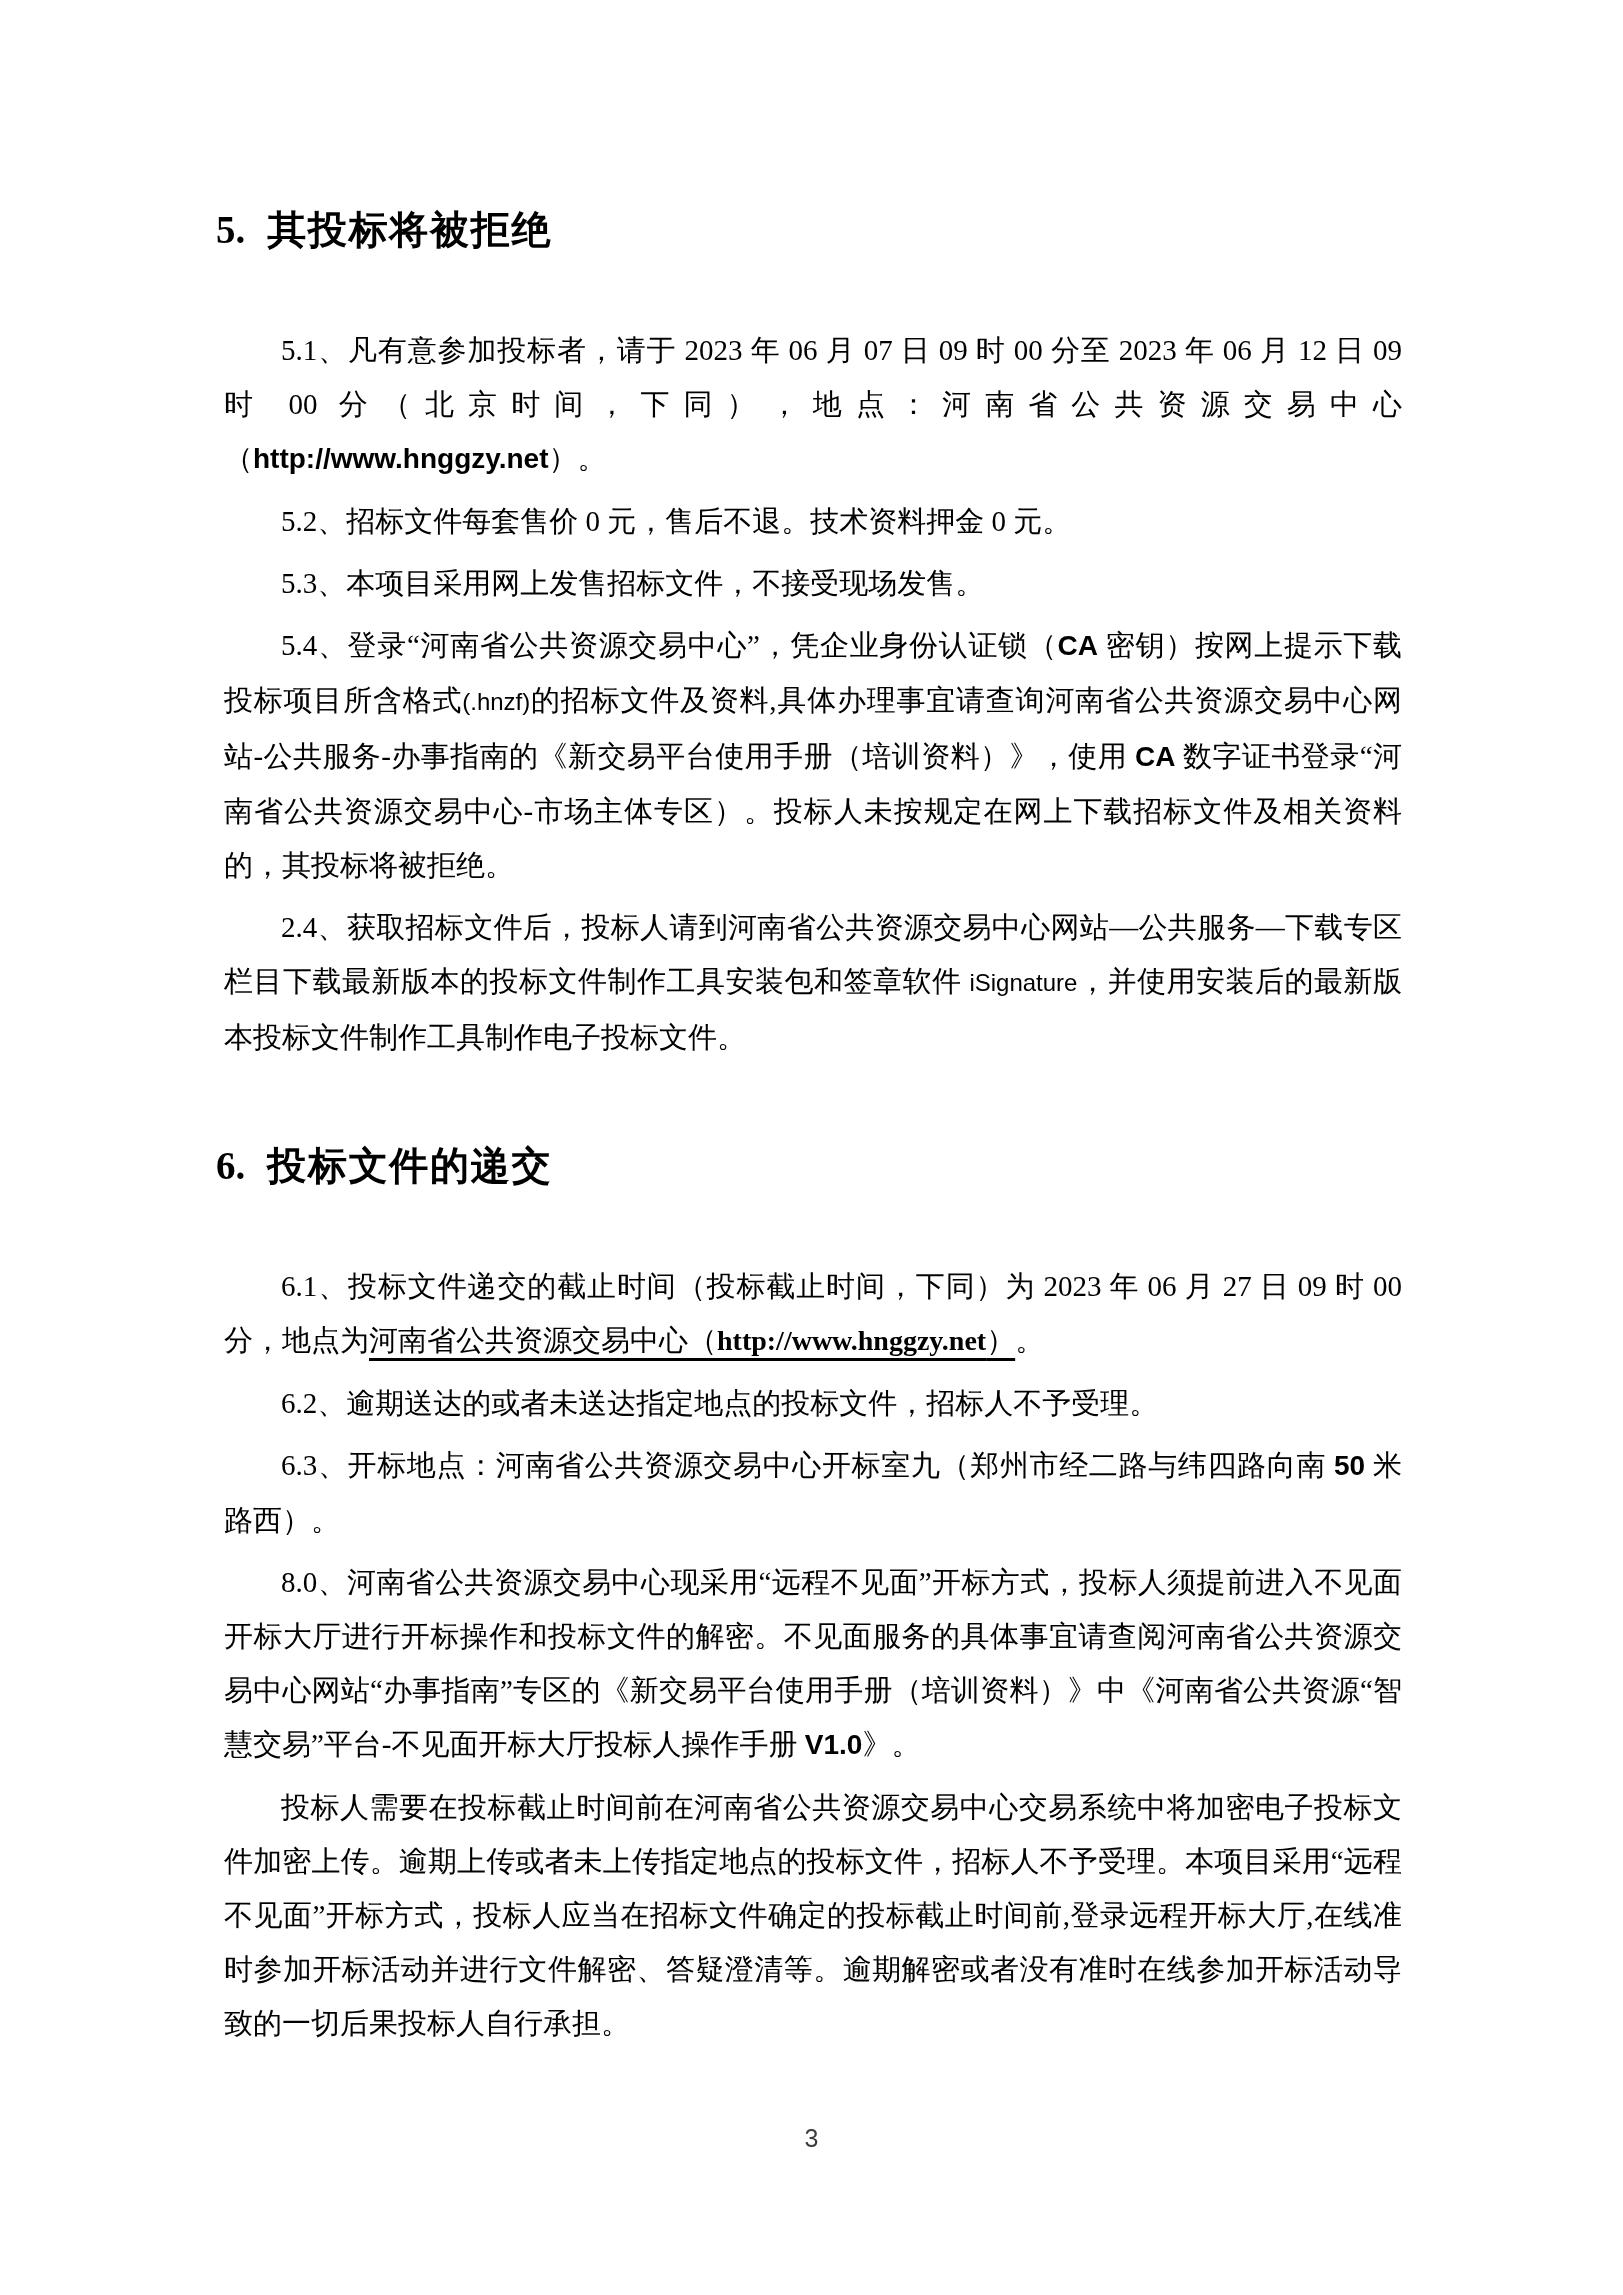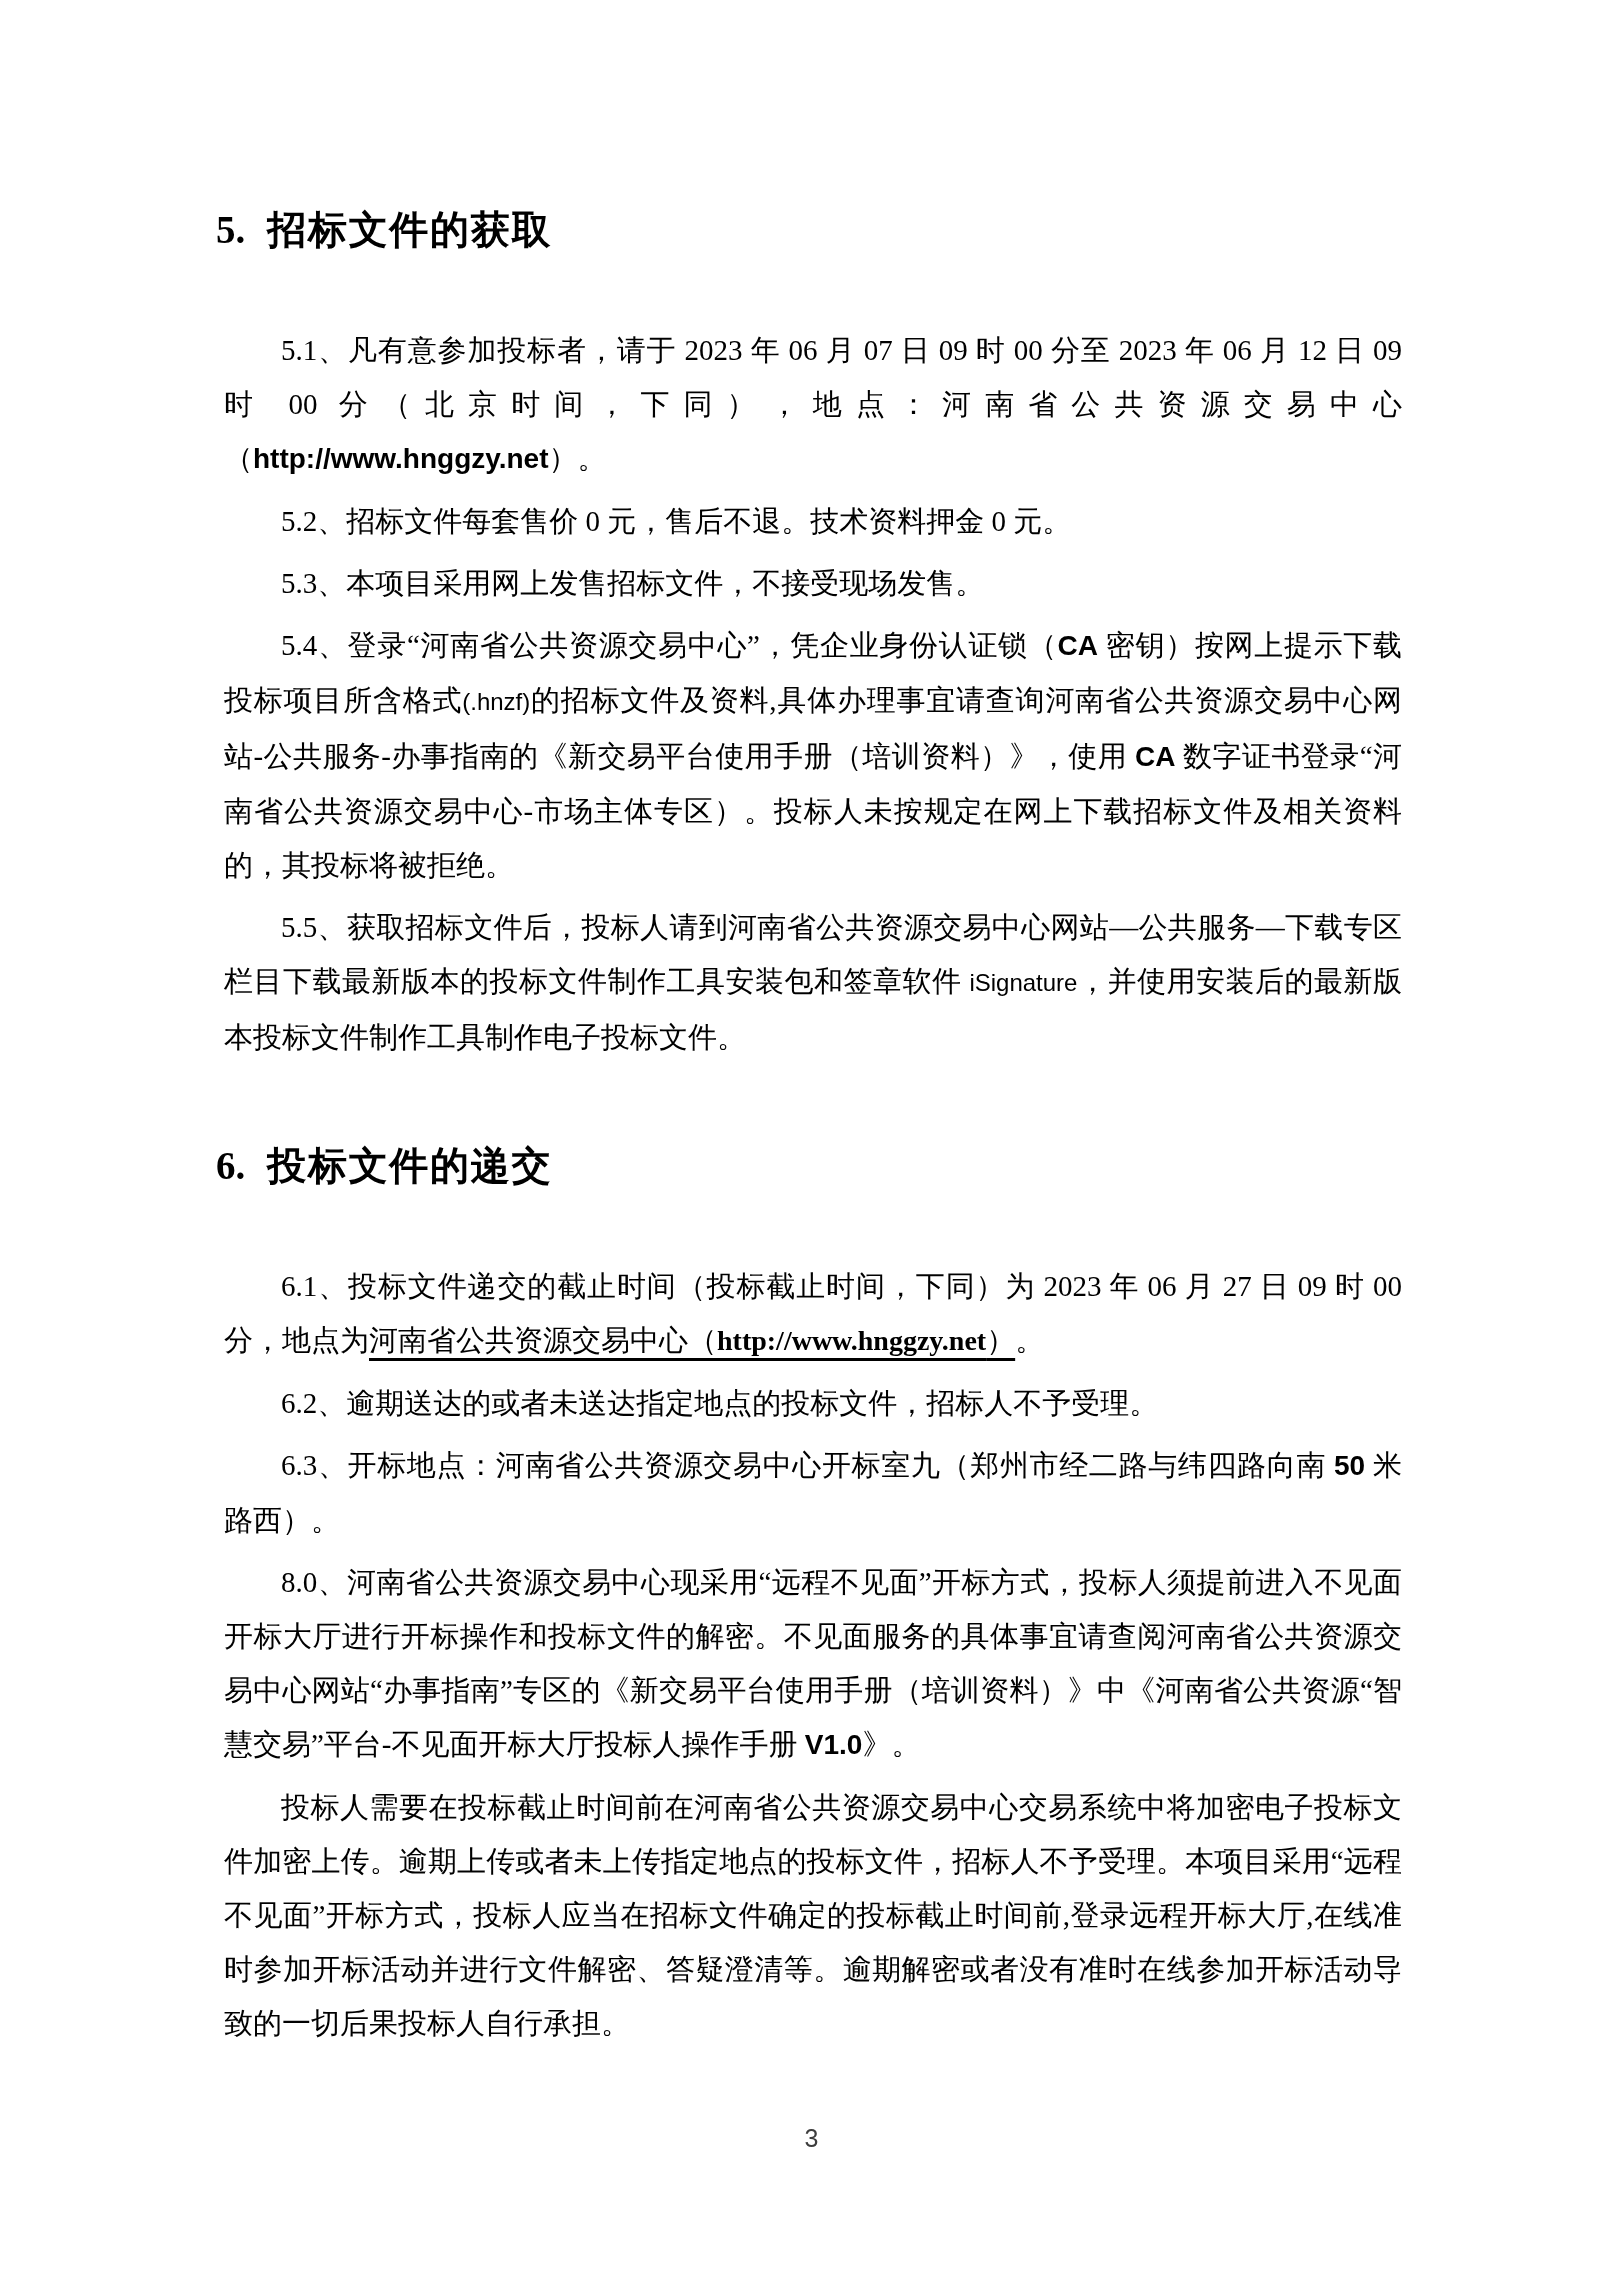--- a/index.html
+++ b/index.html
@@ -37,26 +37,26 @@
     text-align:center;font-size:25px;color:#3d3d3d;
     font-family:"Liberation Sans", sans-serif;
   }
 </style>
 </head>
 <body>
 
 <main>
   <div class="content">
       <section>
-        <h2 class="heading"><span class="h-num">5.</span><span class="h-title">招标文件的获取</span></h2>
+        <h2 class="heading"><span class="h-num">5.</span><span class="h-title">其投标将被拒绝</span></h2>
         <p class="para"><span class="run">5.1、凡有意参加投标者，请于 2023 年 06 月 07 日 09 时 00 分至 2023 年 06 月 12 日 09 时 00 分（北京时间，下同），地点：河南省公共资源交易中心（</span><span class="run latin-bold">http://www.hnggzy.net</span><span class="run">）。</span></p>
         <p class="para"><span class="run">5.2、招标文件每套售价 0 元，售后不退。技术资料押金 0 元。</span></p>
         <p class="para"><span class="run">5.3、本项目采用网上发售招标文件，不接受现场发售。</span></p>
         <p class="para"><span class="run">5.4、登录“河南省公共资源交易中心”，凭企业身份认证锁（</span><span class="run latin-bold">CA</span><span class="run"> 密钥）按网上提示下载投标项目所含格式</span><span class="run latin">(.hnzf)</span><span class="run">的招标文件及资料,具体办理事宜请查询河南省公共资源交易中心网站-公共服务-办事指南的《新交易平台使用手册（培训资料）》，使用 </span><span class="run latin-bold">CA</span><span class="run"> 数字证书登录“河南省公共资源交易中心-市场主体专区）。投标人未按规定在网上下载招标文件及相关资料的，其投标将被拒绝。</span></p>
-        <p class="para"><span class="run">5.5、获取招标文件后，投标人请到河南省公共资源交易中心网站—公共服务—下载专区栏目下载最新版本的投标文件制作工具安装包和签章软件 </span><span class="run latin">iSignature</span><span class="run">，并使用安装后的最新版本投标文件制作工具制作电子投标文件。</span></p>
+        <p class="para"><span class="run">2.4、获取招标文件后，投标人请到河南省公共资源交易中心网站—公共服务—下载专区栏目下载最新版本的投标文件制作工具安装包和签章软件 </span><span class="run latin">iSignature</span><span class="run">，并使用安装后的最新版本投标文件制作工具制作电子投标文件。</span></p>
       </section>
       <section>
         <h2 class="heading"><span class="h-num">6.</span><span class="h-title">投标文件的递交</span></h2>
         <p class="para"><span class="run">6.1、投标文件递交的截止时间（投标截止时间，下同）为 2023 年 06 月 27 日 09 时 00 分，地点为</span><span class="run u">河南省公共资源交易中心（</span><span class="run latin-bold u">http://www.hnggzy.net</span><span class="run u">）</span><span class="run">。</span></p>
         <p class="para"><span class="run">6.2、逾期送达的或者未送达指定地点的投标文件，招标人不予受理。</span></p>
         <p class="para"><span class="run">6.3、开标地点：河南省公共资源交易中心开标室九（郑州市经二路与纬四路向南 </span><span class="run latin-bold">50</span><span class="run"> 米路西）。</span></p>
         <p class="para"><span class="run">8.0、河南省公共资源交易中心现采用“远程不见面”开标方式，投标人须提前进入不见面开标大厅进行开标操作和投标文件的解密。不见面服务的具体事宜请查阅河南省公共资源交易中心网站“办事指南”专区的《新交易平台使用手册（培训资料）》中《河南省公共资源“智慧交易”平台-不见面开标大厅投标人操作手册 </span><span class="run latin-bold">V1.0</span><span class="run">》。</span></p>
         <p class="para"><span class="run">投标人需要在投标截止时间前在河南省公共资源交易中心交易系统中将加密电子投标文件加密上传。逾期上传或者未上传指定地点的投标文件，招标人不予受理。本项目采用“远程不见面”开标方式，投标人应当在招标文件确定的投标截止时间前,登录远程开标大厅,在线准时参加开标活动并进行文件解密、答疑澄清等。逾期解密或者没有准时在线参加开标活动导致的一切后果投标人自行承担。</span></p>
       </section>
     </div>

